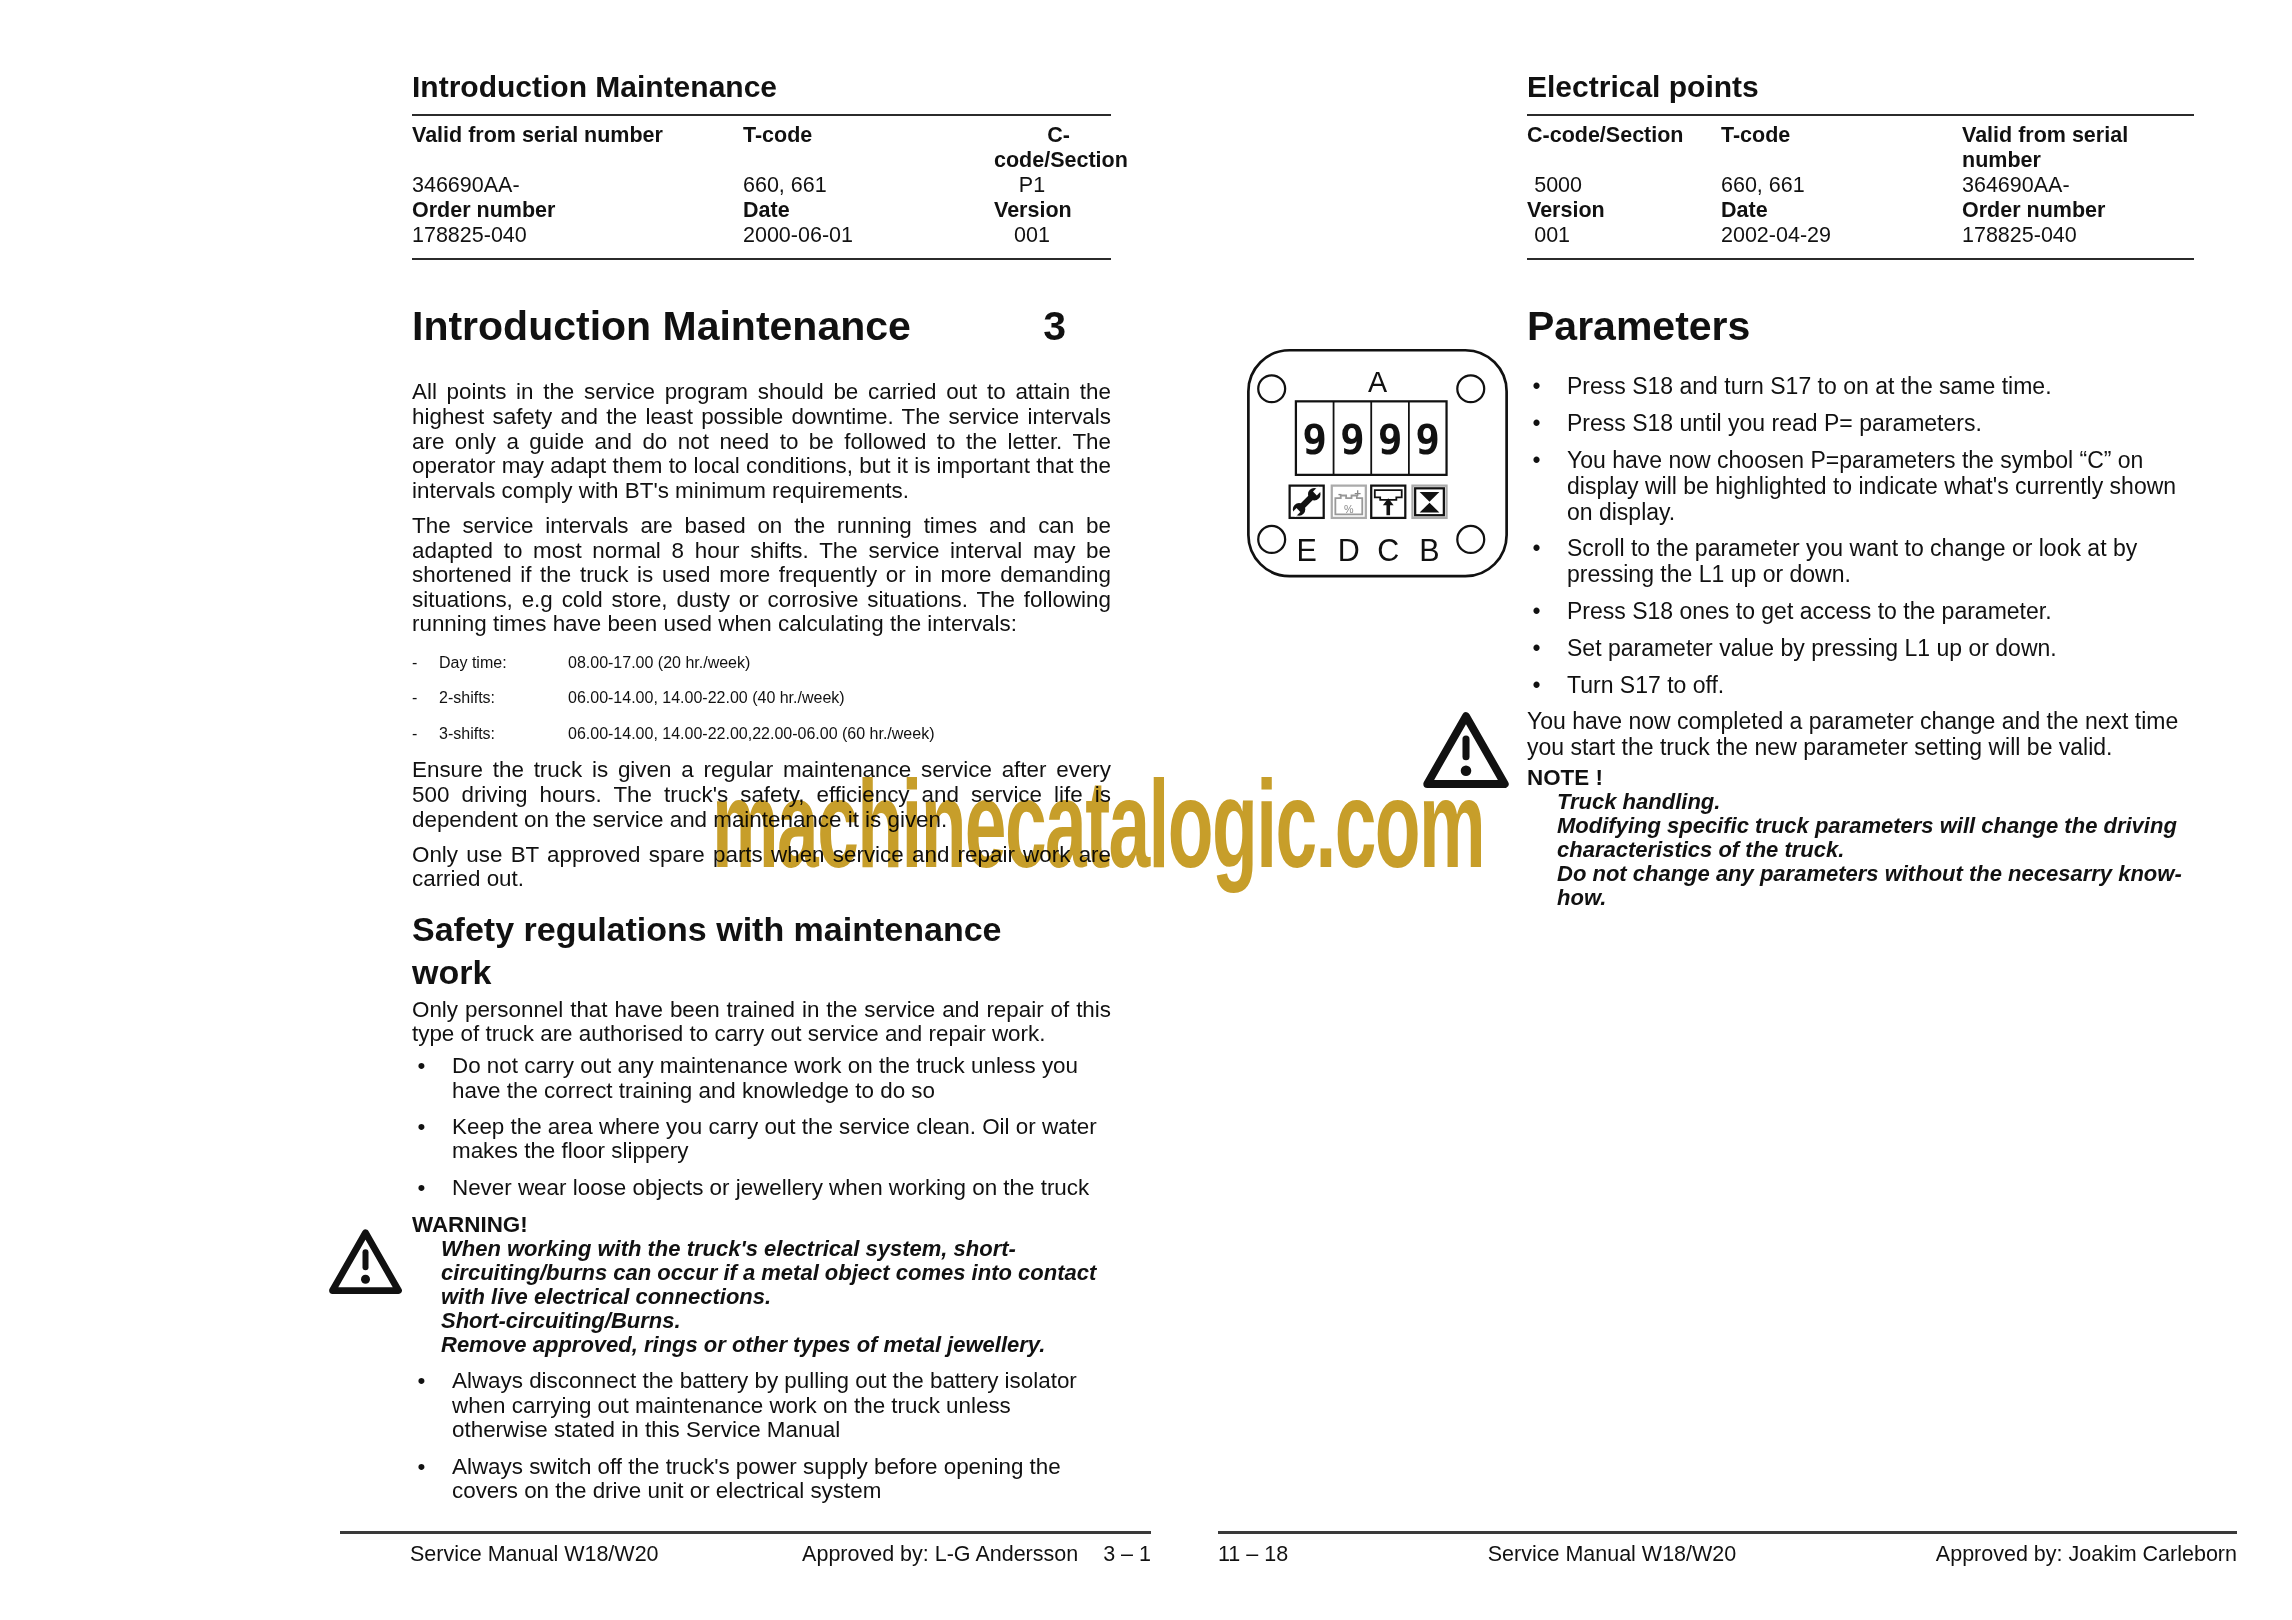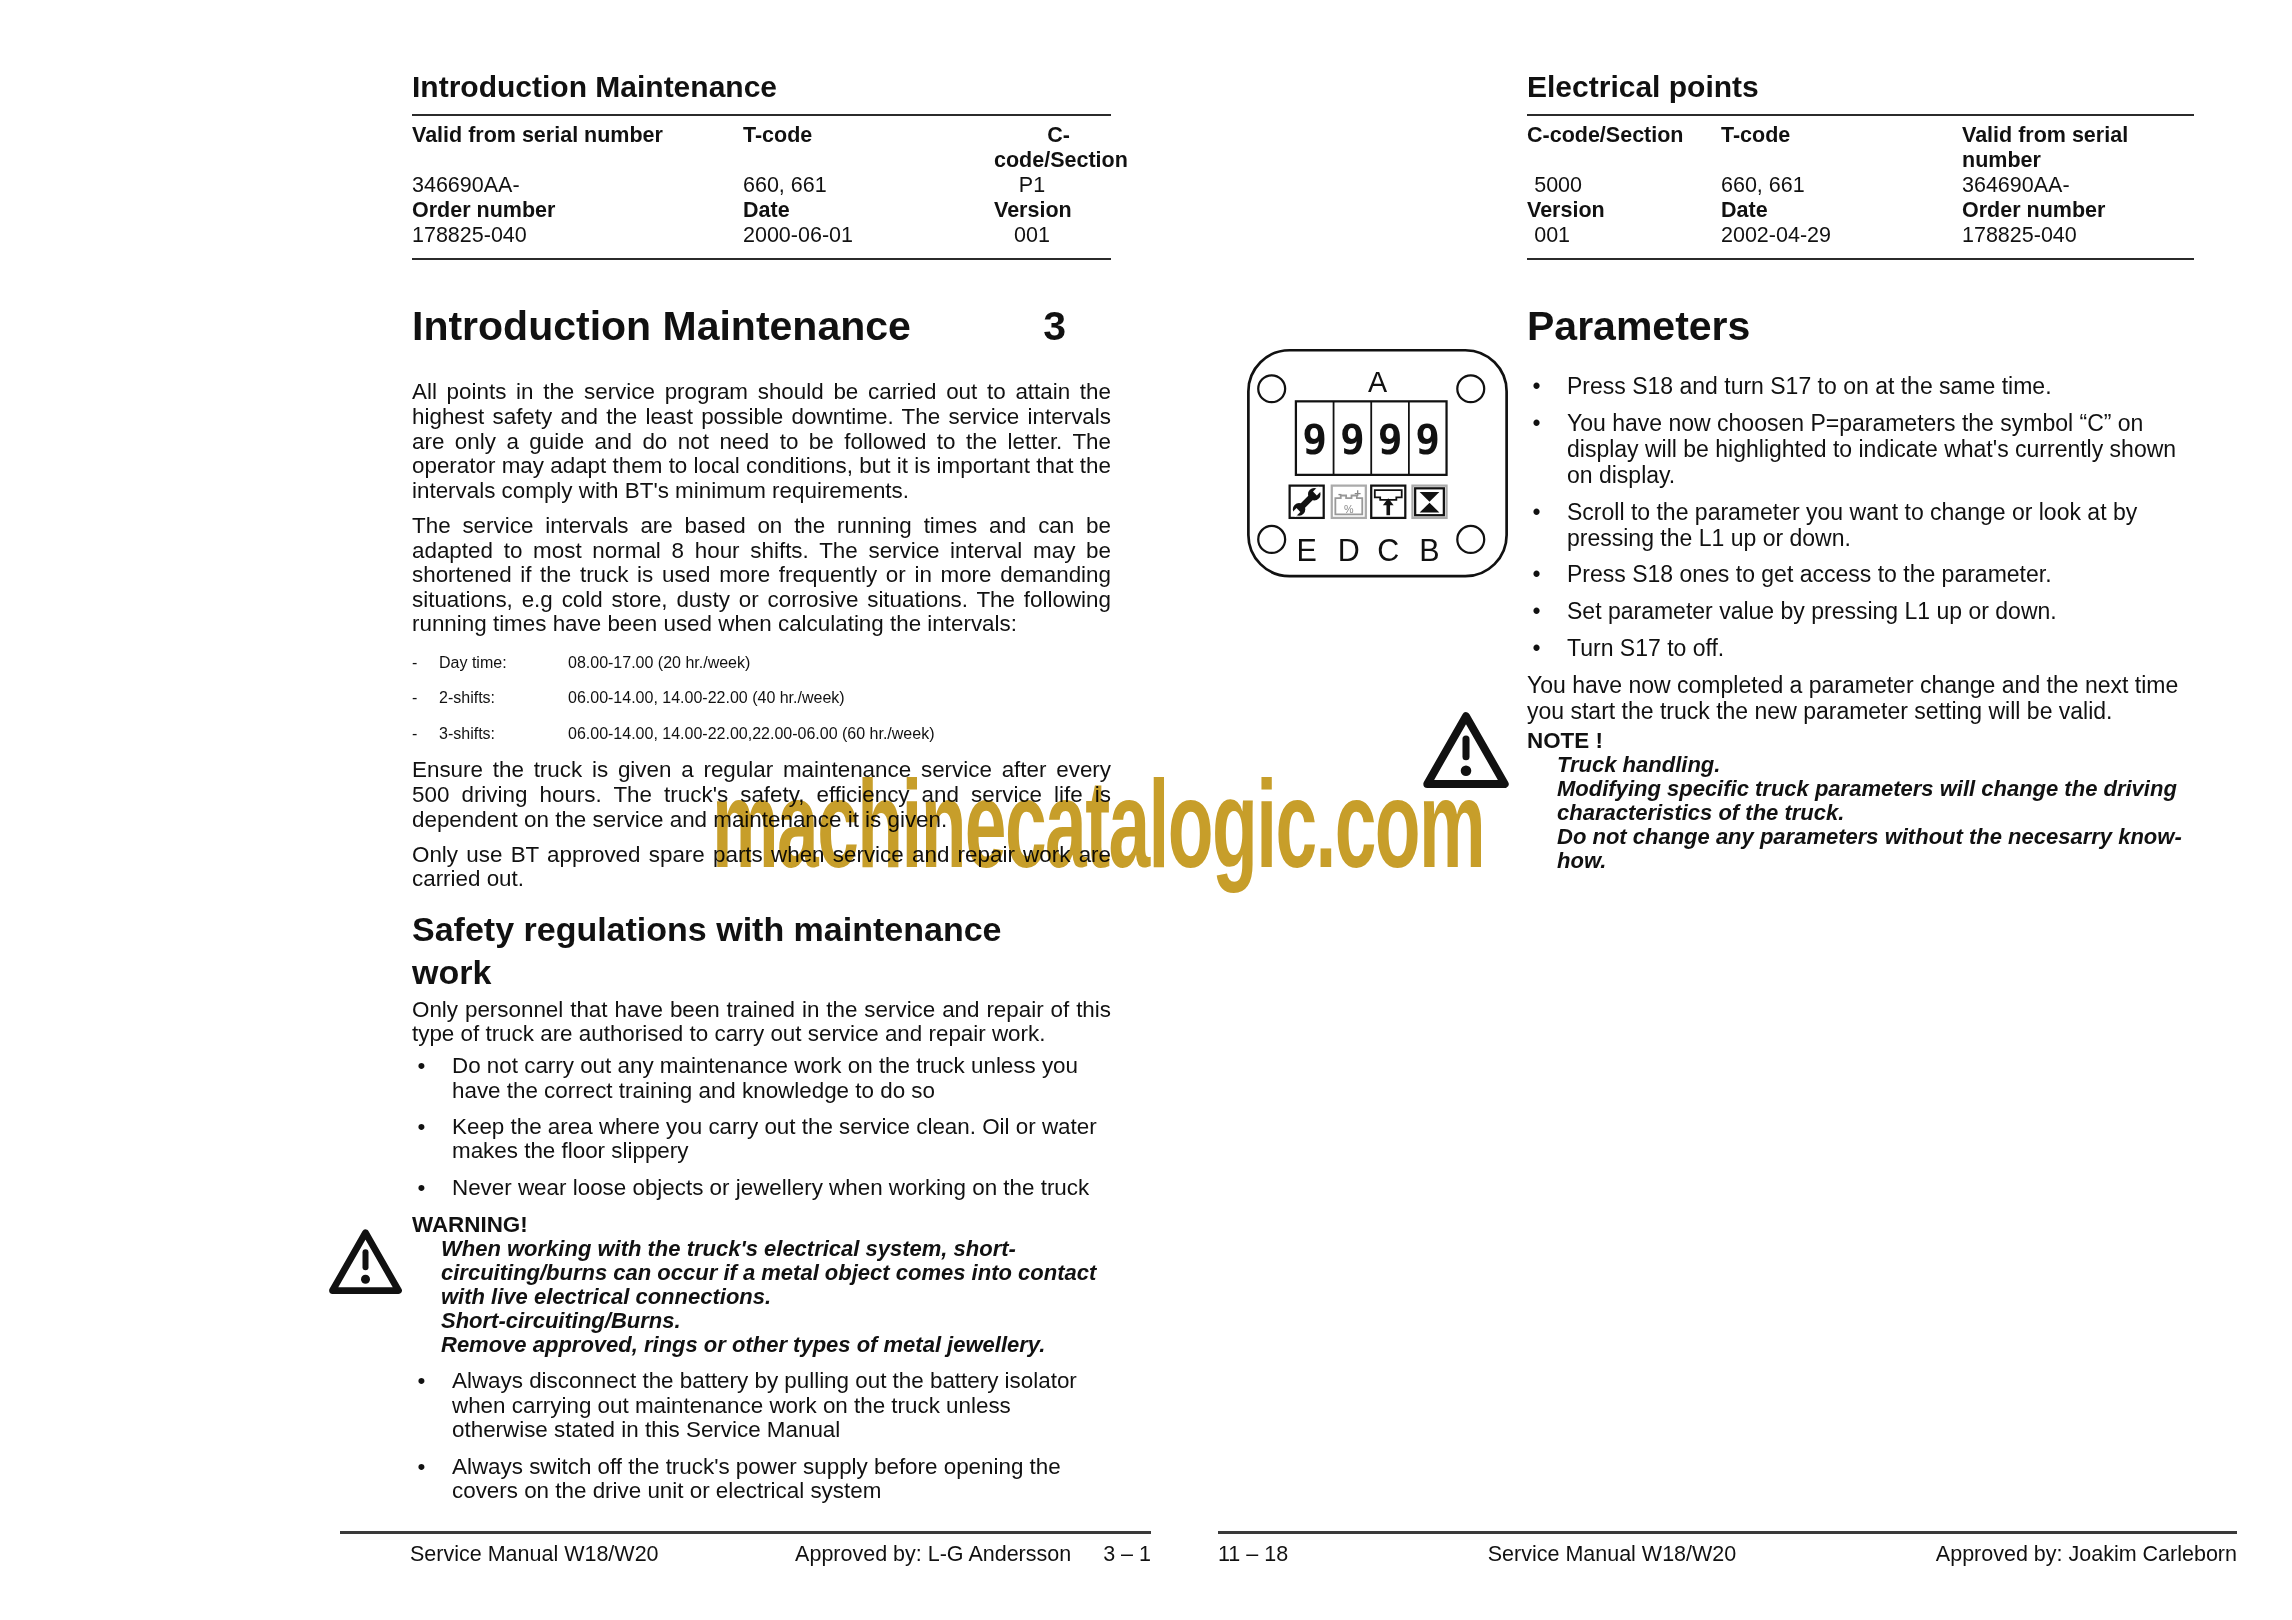--- a/index.html
+++ b/index.html
@@ -52,21 +52,21 @@
   .alert-lines{margin-left:29px;font-size:22px;line-height:24px;font-weight:bold;font-style:italic;}
   .note-lines{margin-left:30px;}
 
   
   .rule{position:absolute;height:2.7px;background:#3a3a3a;}
   #footer-rule-left{left:340px;top:1531px;width:811px;}
   #footer-rule-right{left:1218px;top:1531px;width:1019px;}
   .footer-row{position:absolute;top:1542px;font-size:21.5px;line-height:25px;display:flex;}
   #footer-left{left:340px;width:811px;justify-content:space-between;}
   #footer-left .manual{margin-left:70px;}
-  #footer-left .right-group{display:flex;gap:32px;}
+  #footer-left .right-group{display:flex;gap:25px;}
   #footer-right{left:1218px;width:1019px;justify-content:space-between;align-items:baseline;}
 
   
   .tri-icon{position:absolute;}
   #left-warning-tri{left:328px;top:1227px;width:75px;height:70px;}
   #right-note-tri{left:1422px;top:710px;width:88px;height:81px;}
 
   
   #display-diagram{left:1243px;top:343px;width:269px;height:244px;}
   .seg-digit{font-family:"DejaVu Sans Mono",monospace;font-weight:bold;font-size:46px;}
@@ -188,20 +188,21 @@
       <div class="c3 val">178825-040</div>
     </div>
   </div>
 
   <h1 class="doc-h1">
     <span>Parameters</span>
   </h1>
 
   <ul class="bullets rp" style="margin-top:23px;">
     <li>Press S18 and turn S17 to on at the same time.</li>
+    <li>Press S18 until you read P= parameters.</li>
     <li>You have now choosen P=parameters the symbol “C” on display will be highlighted to indicate what's currently shown on display.</li>
     <li>Scroll to the parameter you want to change or look at by pressing the L1 up or down.</li>
     <li>Press S18 ones to get access to the parameter.</li>
     <li>Set parameter value by pressing L1 up or down.</li>
     <li>Turn S17 to off.</li>
   </ul>
 
   <p class="body" style="margin-top:9px;text-align:left;font-size:23px;line-height:26px;">You have now completed a parameter change and the next time you start the truck the new parameter setting will be valid.</p>
 
   <div class="alert-title" style="margin-top:5.4px;">NOTE !</div>

